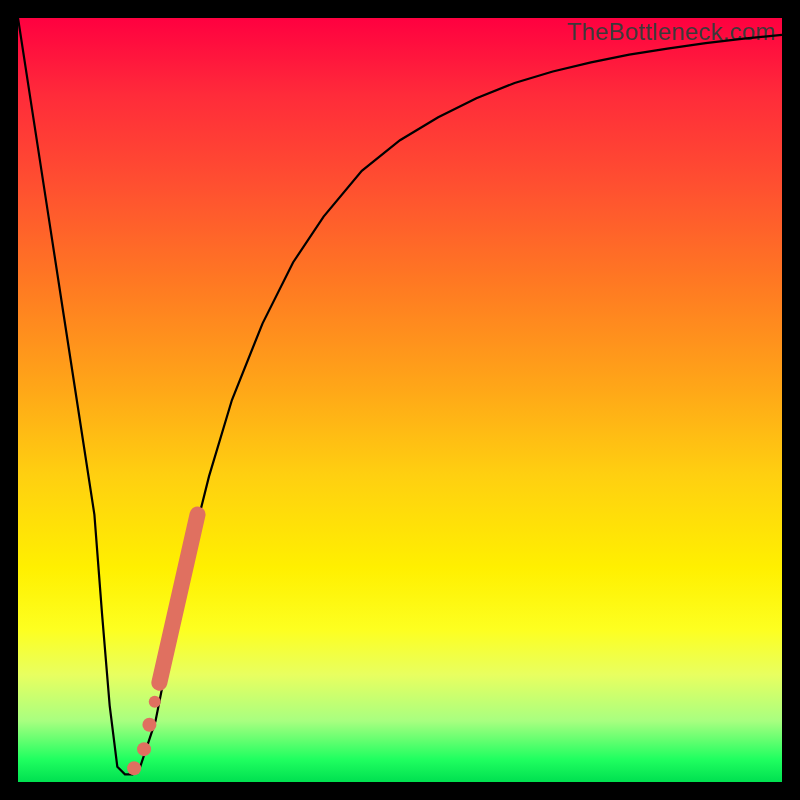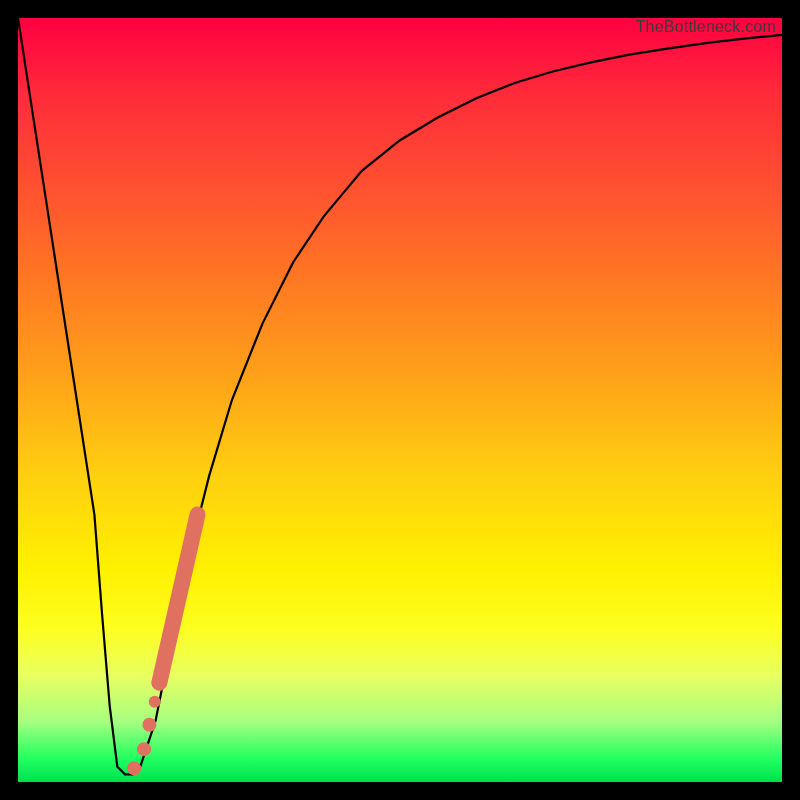--- a/index.html
+++ b/index.html
@@ -36,21 +36,21 @@
       #a8ff80 92%,
       #20ff60 97%,
       #00e050 100%
     );
   }
   .watermark {
     position: absolute;
     top: 0px;
     right: 6px;
     color: #3a3a3a;
-    font-size: 16px;
+    font-size: 24px;
     font-weight: 500;
     letter-spacing: 0.2px;
     user-select: none;
   }
   svg {
     position: absolute;
     left: 0;
     top: 0;
   }
 </style>

